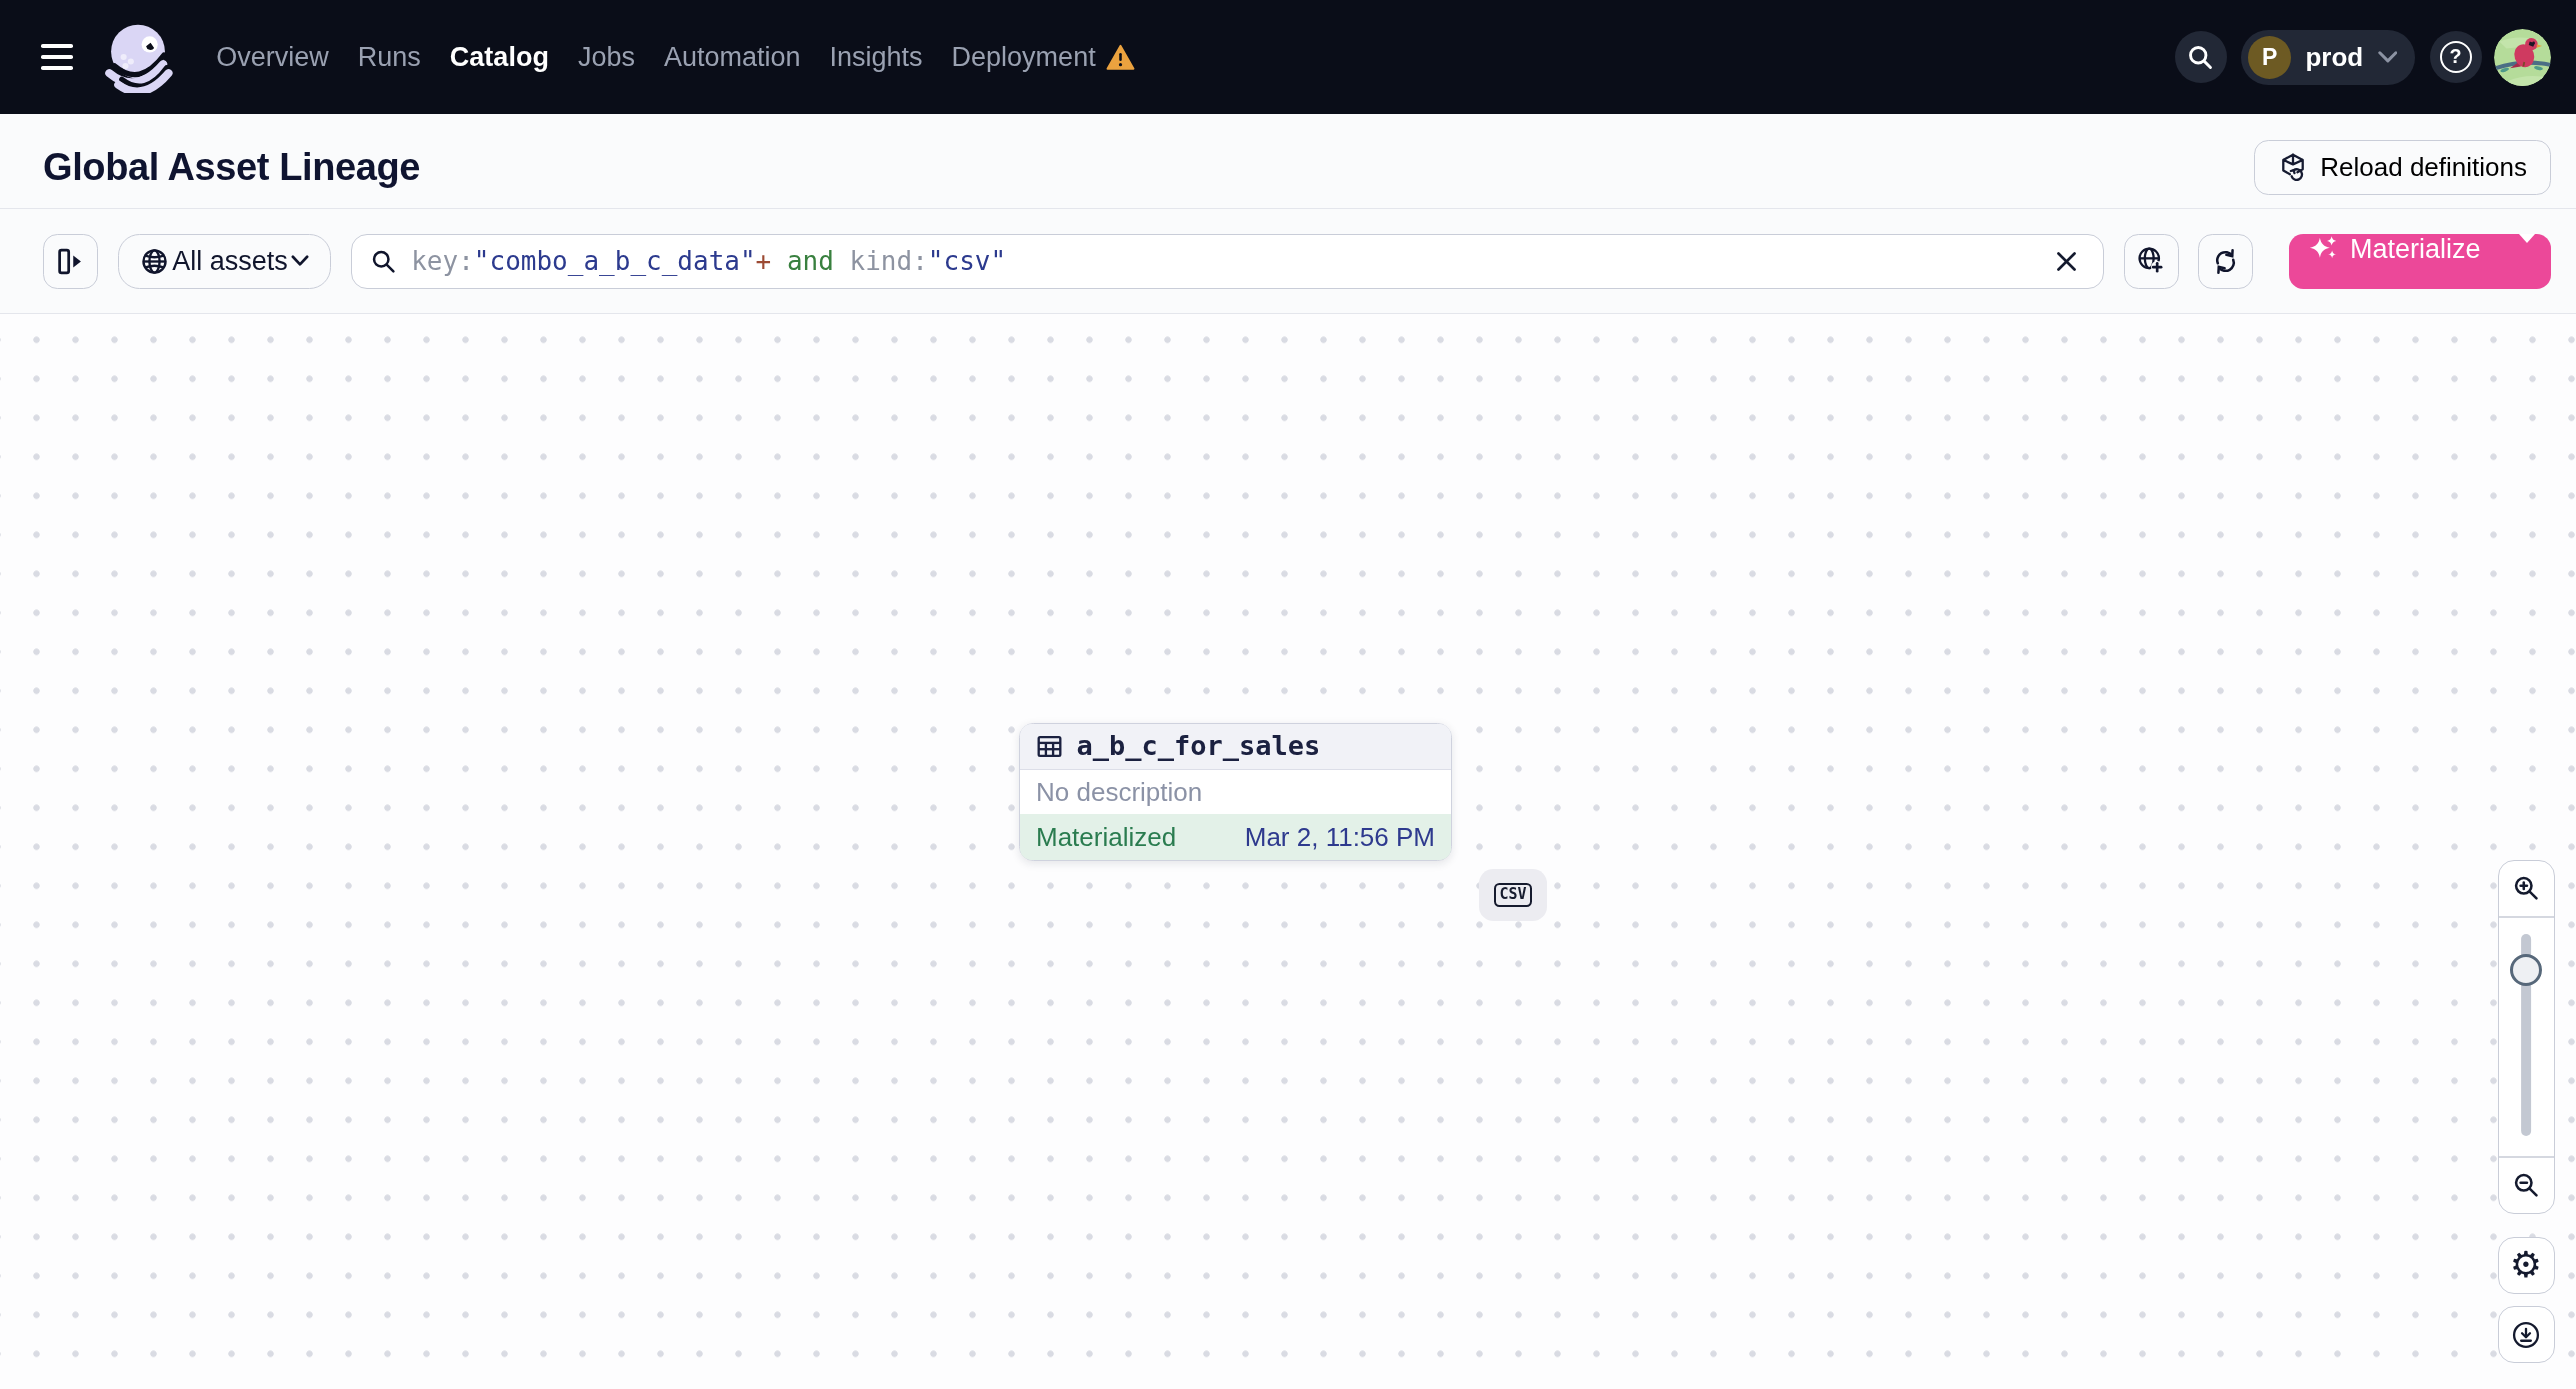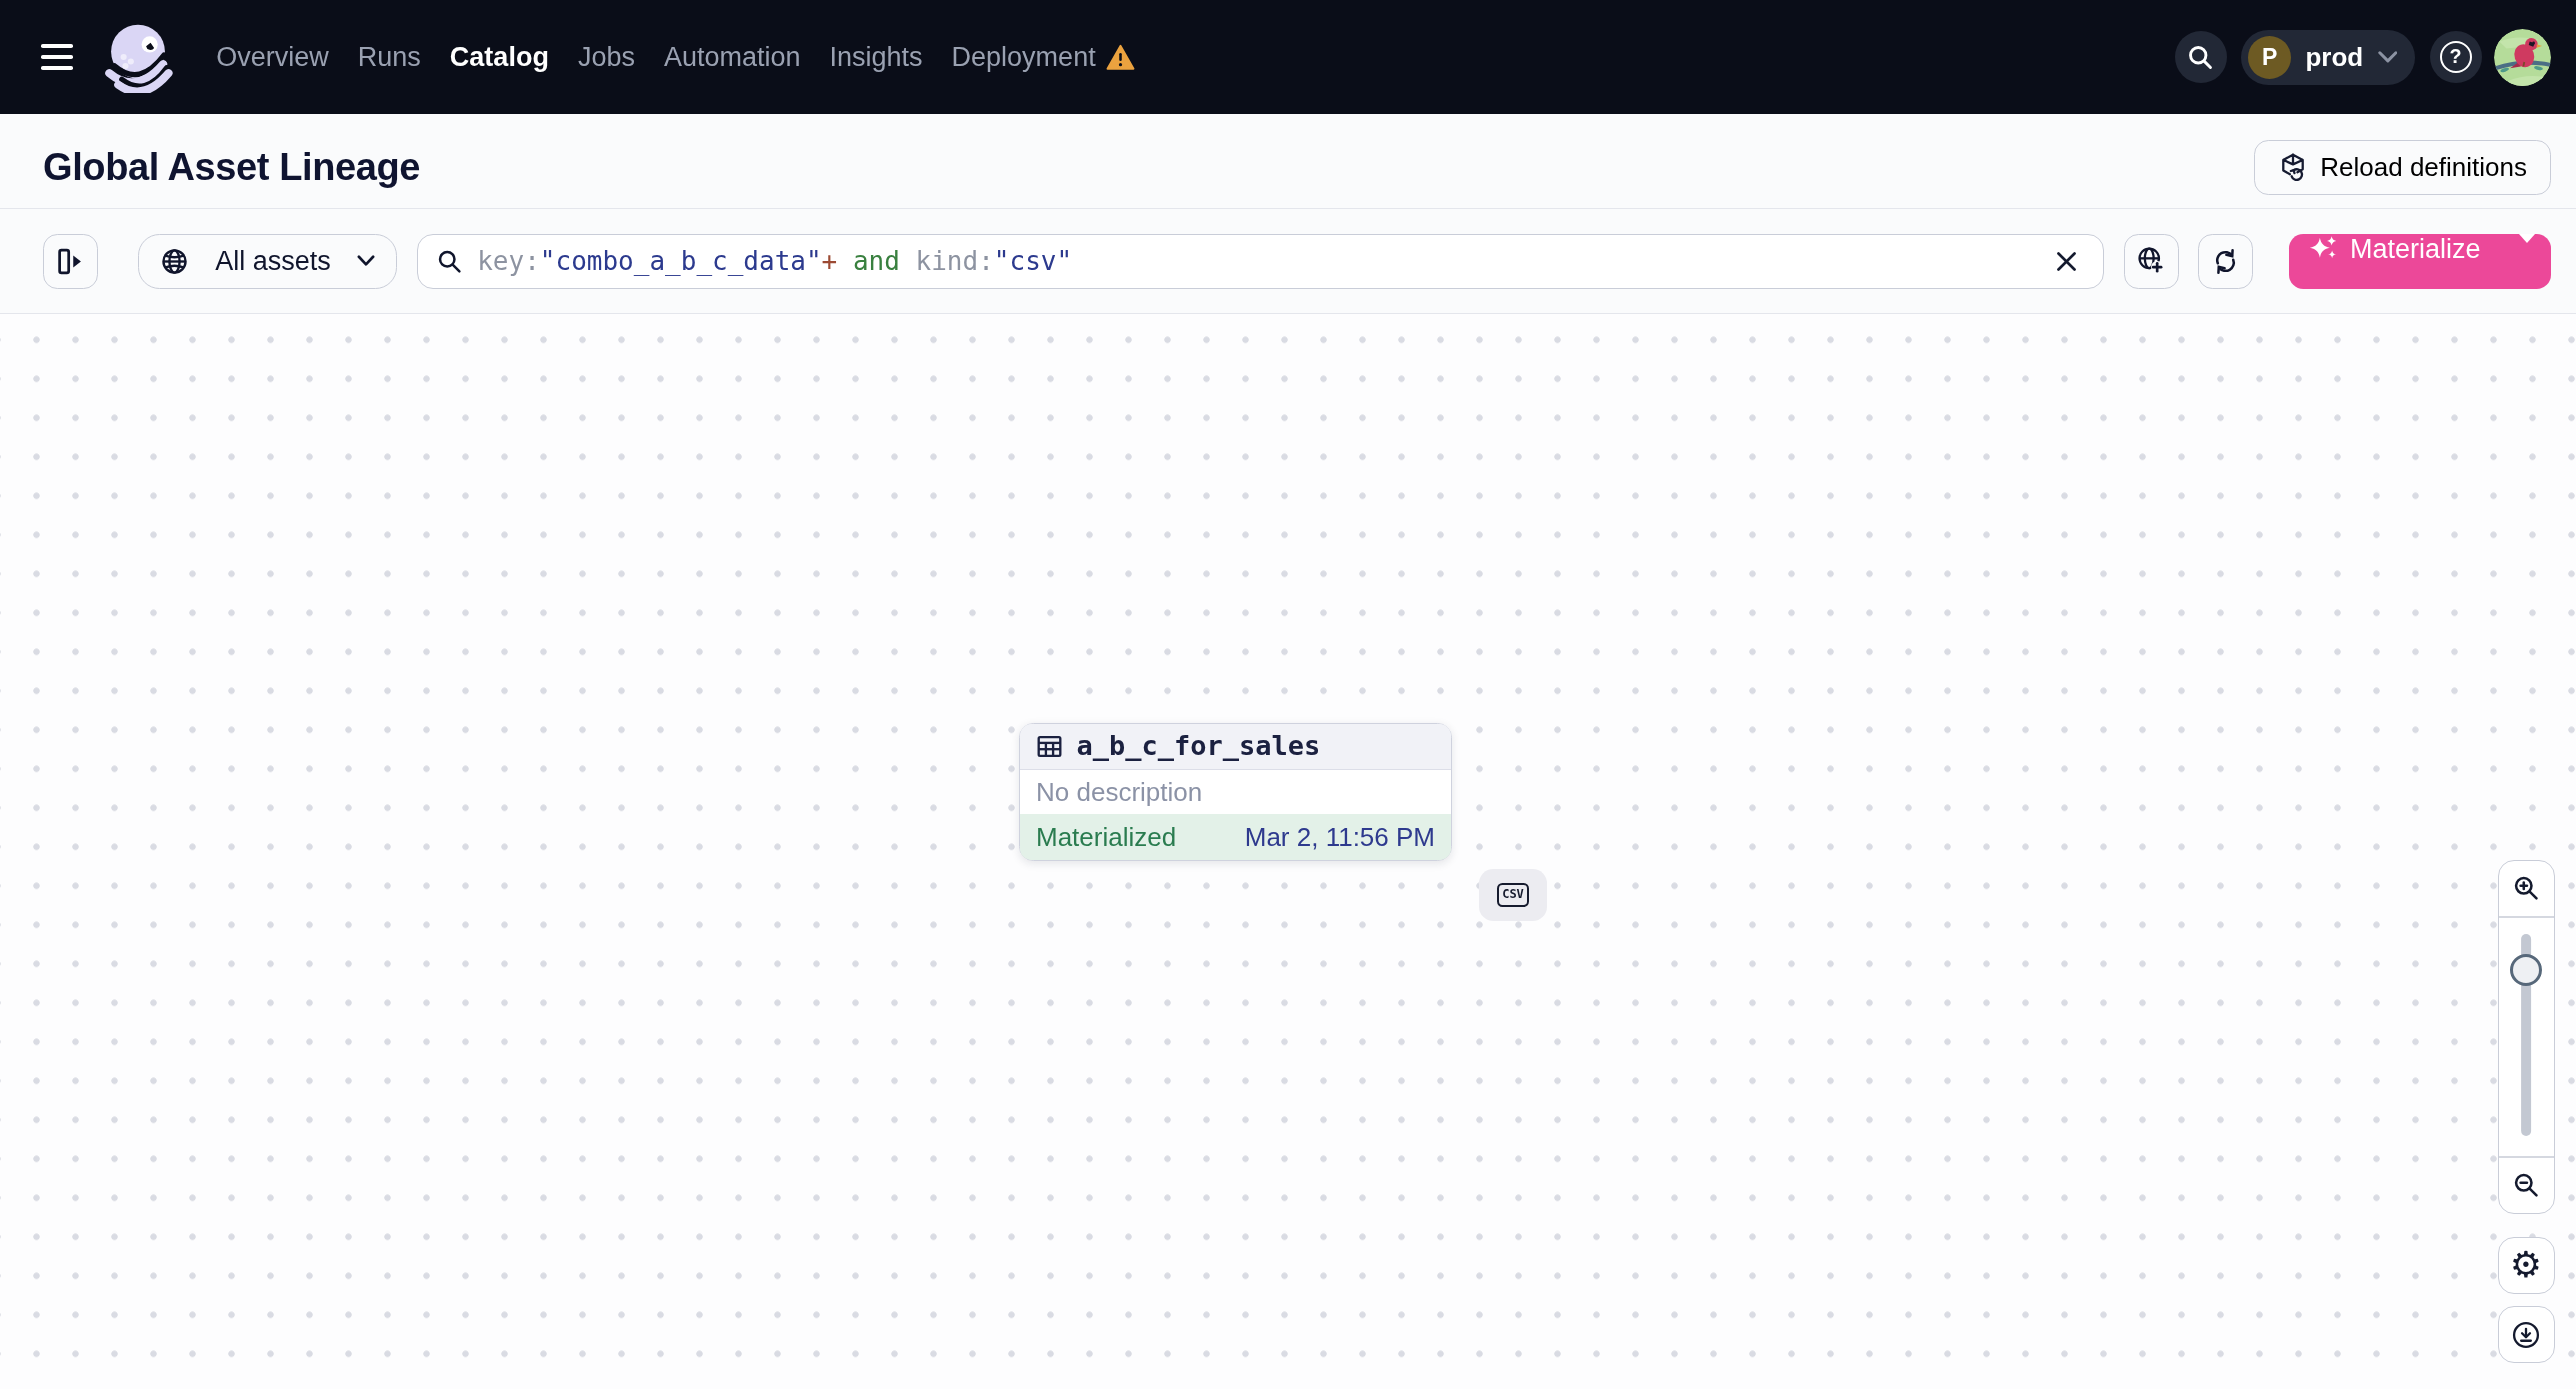--- a/index.html
+++ b/index.html
@@ -77,24 +77,23 @@
     height:105px; flex:0 0 105px;
     background:#fafbfc; border-bottom:1.8px solid #e4e6ec;
     display:flex; align-items:center; gap:19.7px; padding:0 25px 0 43px;
   }
   .tb-icon-btn {
     width:55px; height:55px; border:1.8px solid #c9cdd8; border-radius:14.3px;
     background:transparent; display:grid; place-items:center; cursor:pointer; flex:0 0 auto;
   }
   .scope-btn {
     height:55px; border:1.8px solid #c9cdd8; border-radius:21.5px; background:transparent;
-    display:flex; align-items:center; gap:26px; padding:0 21.5px;
+    display:flex; align-items:center; gap:3px; padding:0 21.5px;
     font-size:27px; font-weight:500; color:#10152c; cursor:pointer; flex:0 0 auto;
     font-family:inherit;
-    margin-left:20px;
   }
   .search-box {
     flex:1; height:55px; border:1.8px solid #c9cdd8; border-radius:16px; background:#ffffff;
     display:flex; align-items:center; gap:14.3px; padding:0 18px; cursor:text; min-width:0;
   }
   .query { font-family:"DejaVu Sans Mono", monospace; font-size:26px; white-space:pre; overflow:hidden; }
   .q-attr { color:#8d93a1; }
   .q-val  { color:#2c3a8e; }
   .q-op   { color:#9c4a33; }
   .q-bool { color:#39803f; }
@@ -138,21 +137,21 @@
   }
   .an-status { color:#2a7c4f; }
   .an-time { margin-left:auto; color:#2e3a8e; }
 
   .kind-chip {
     position:absolute; left:1479px; top:555px; width:68px; height:52px;
     background:#ececf1; border-radius:14.3px; display:grid; place-items:center; cursor:pointer;
   }
   .kind-chip-inner {
     border:2.7px solid #161b2e; border-radius:5.4px; padding:0 3.6px;
-    font-family:"DejaVu Sans Mono", monospace; font-weight:bold; font-size:12px;
+    font-family:"DejaVu Sans Mono", monospace; font-weight:bold; font-size:15px;
     color:#161b2e; line-height:19.7px;
   }
 
   
   .controls { position:absolute; right:21.5px; top:546px; width:57px; display:flex; flex-direction:column; }
   .ctrl-group { border:1.8px solid #c9cdd8; border-radius:16px; background:#ffffff; display:flex; flex-direction:column; overflow:hidden; }
   .ctrl-btn { height:55px; display:grid; place-items:center; cursor:pointer; background:none; border:none; }
   .ctrl-sep { height:1.8px; background:#d5d8e0; }
   .slider-area { height:238px; position:relative; }
   .slider-track {

